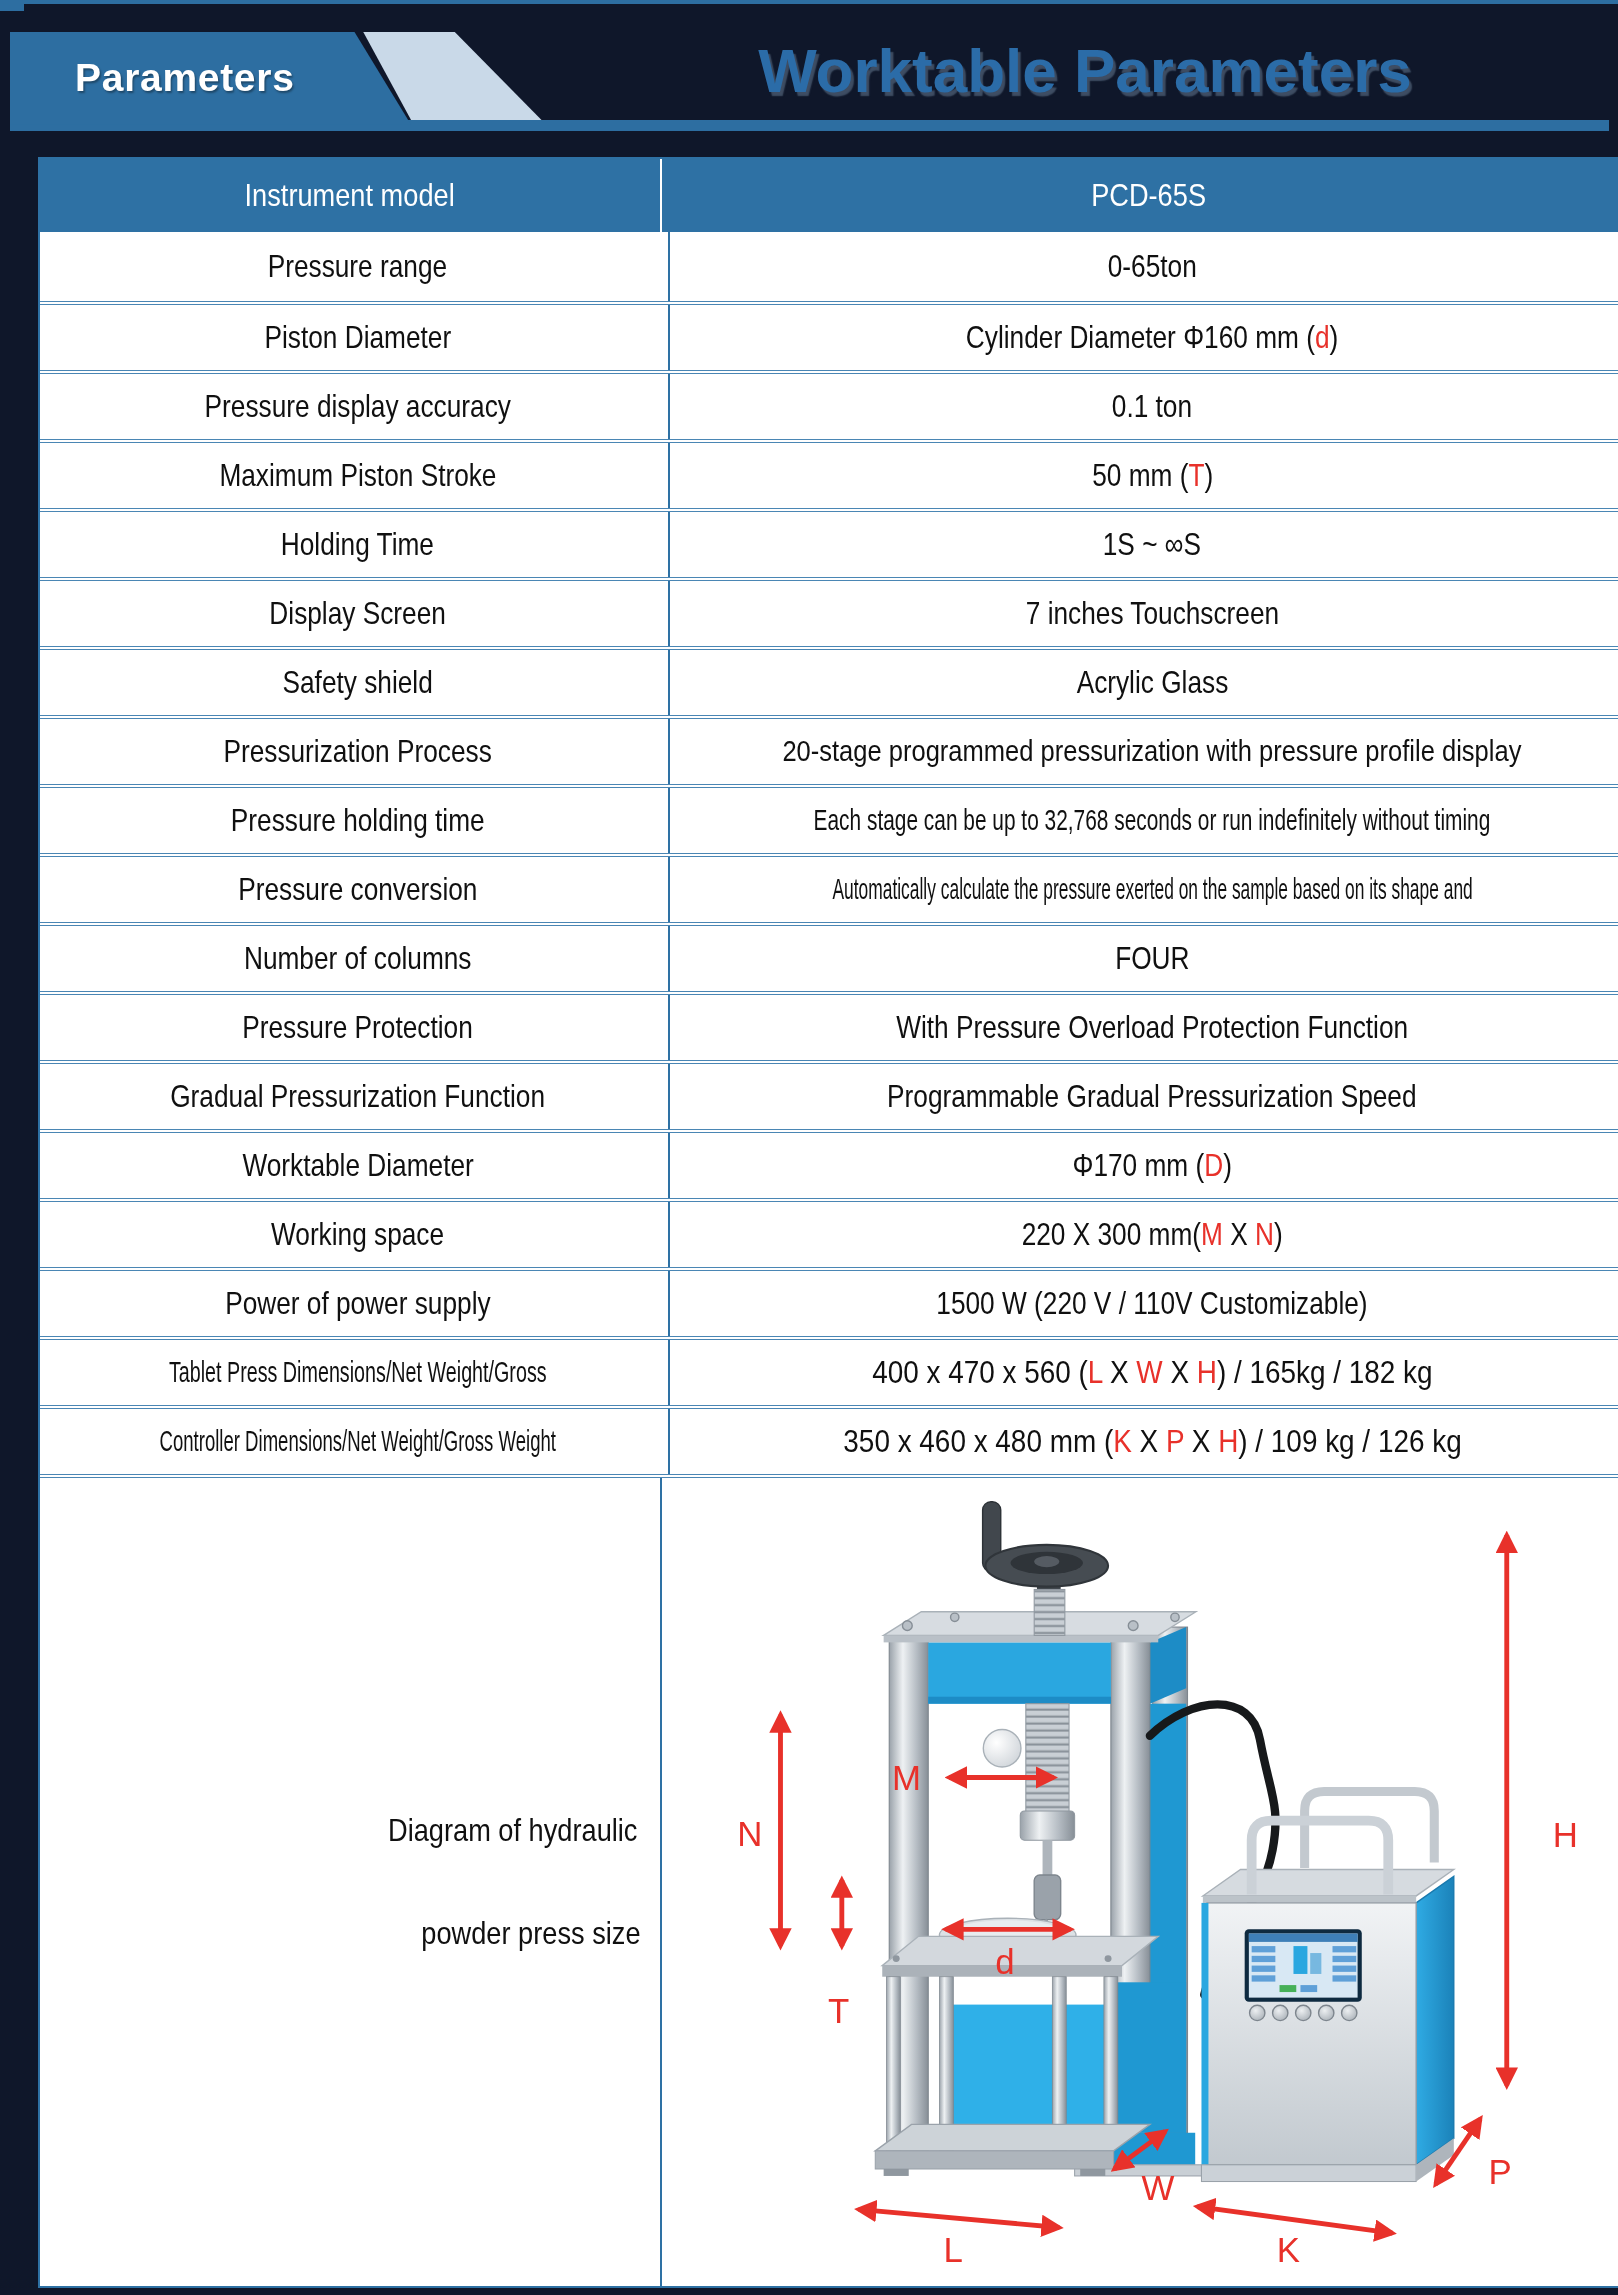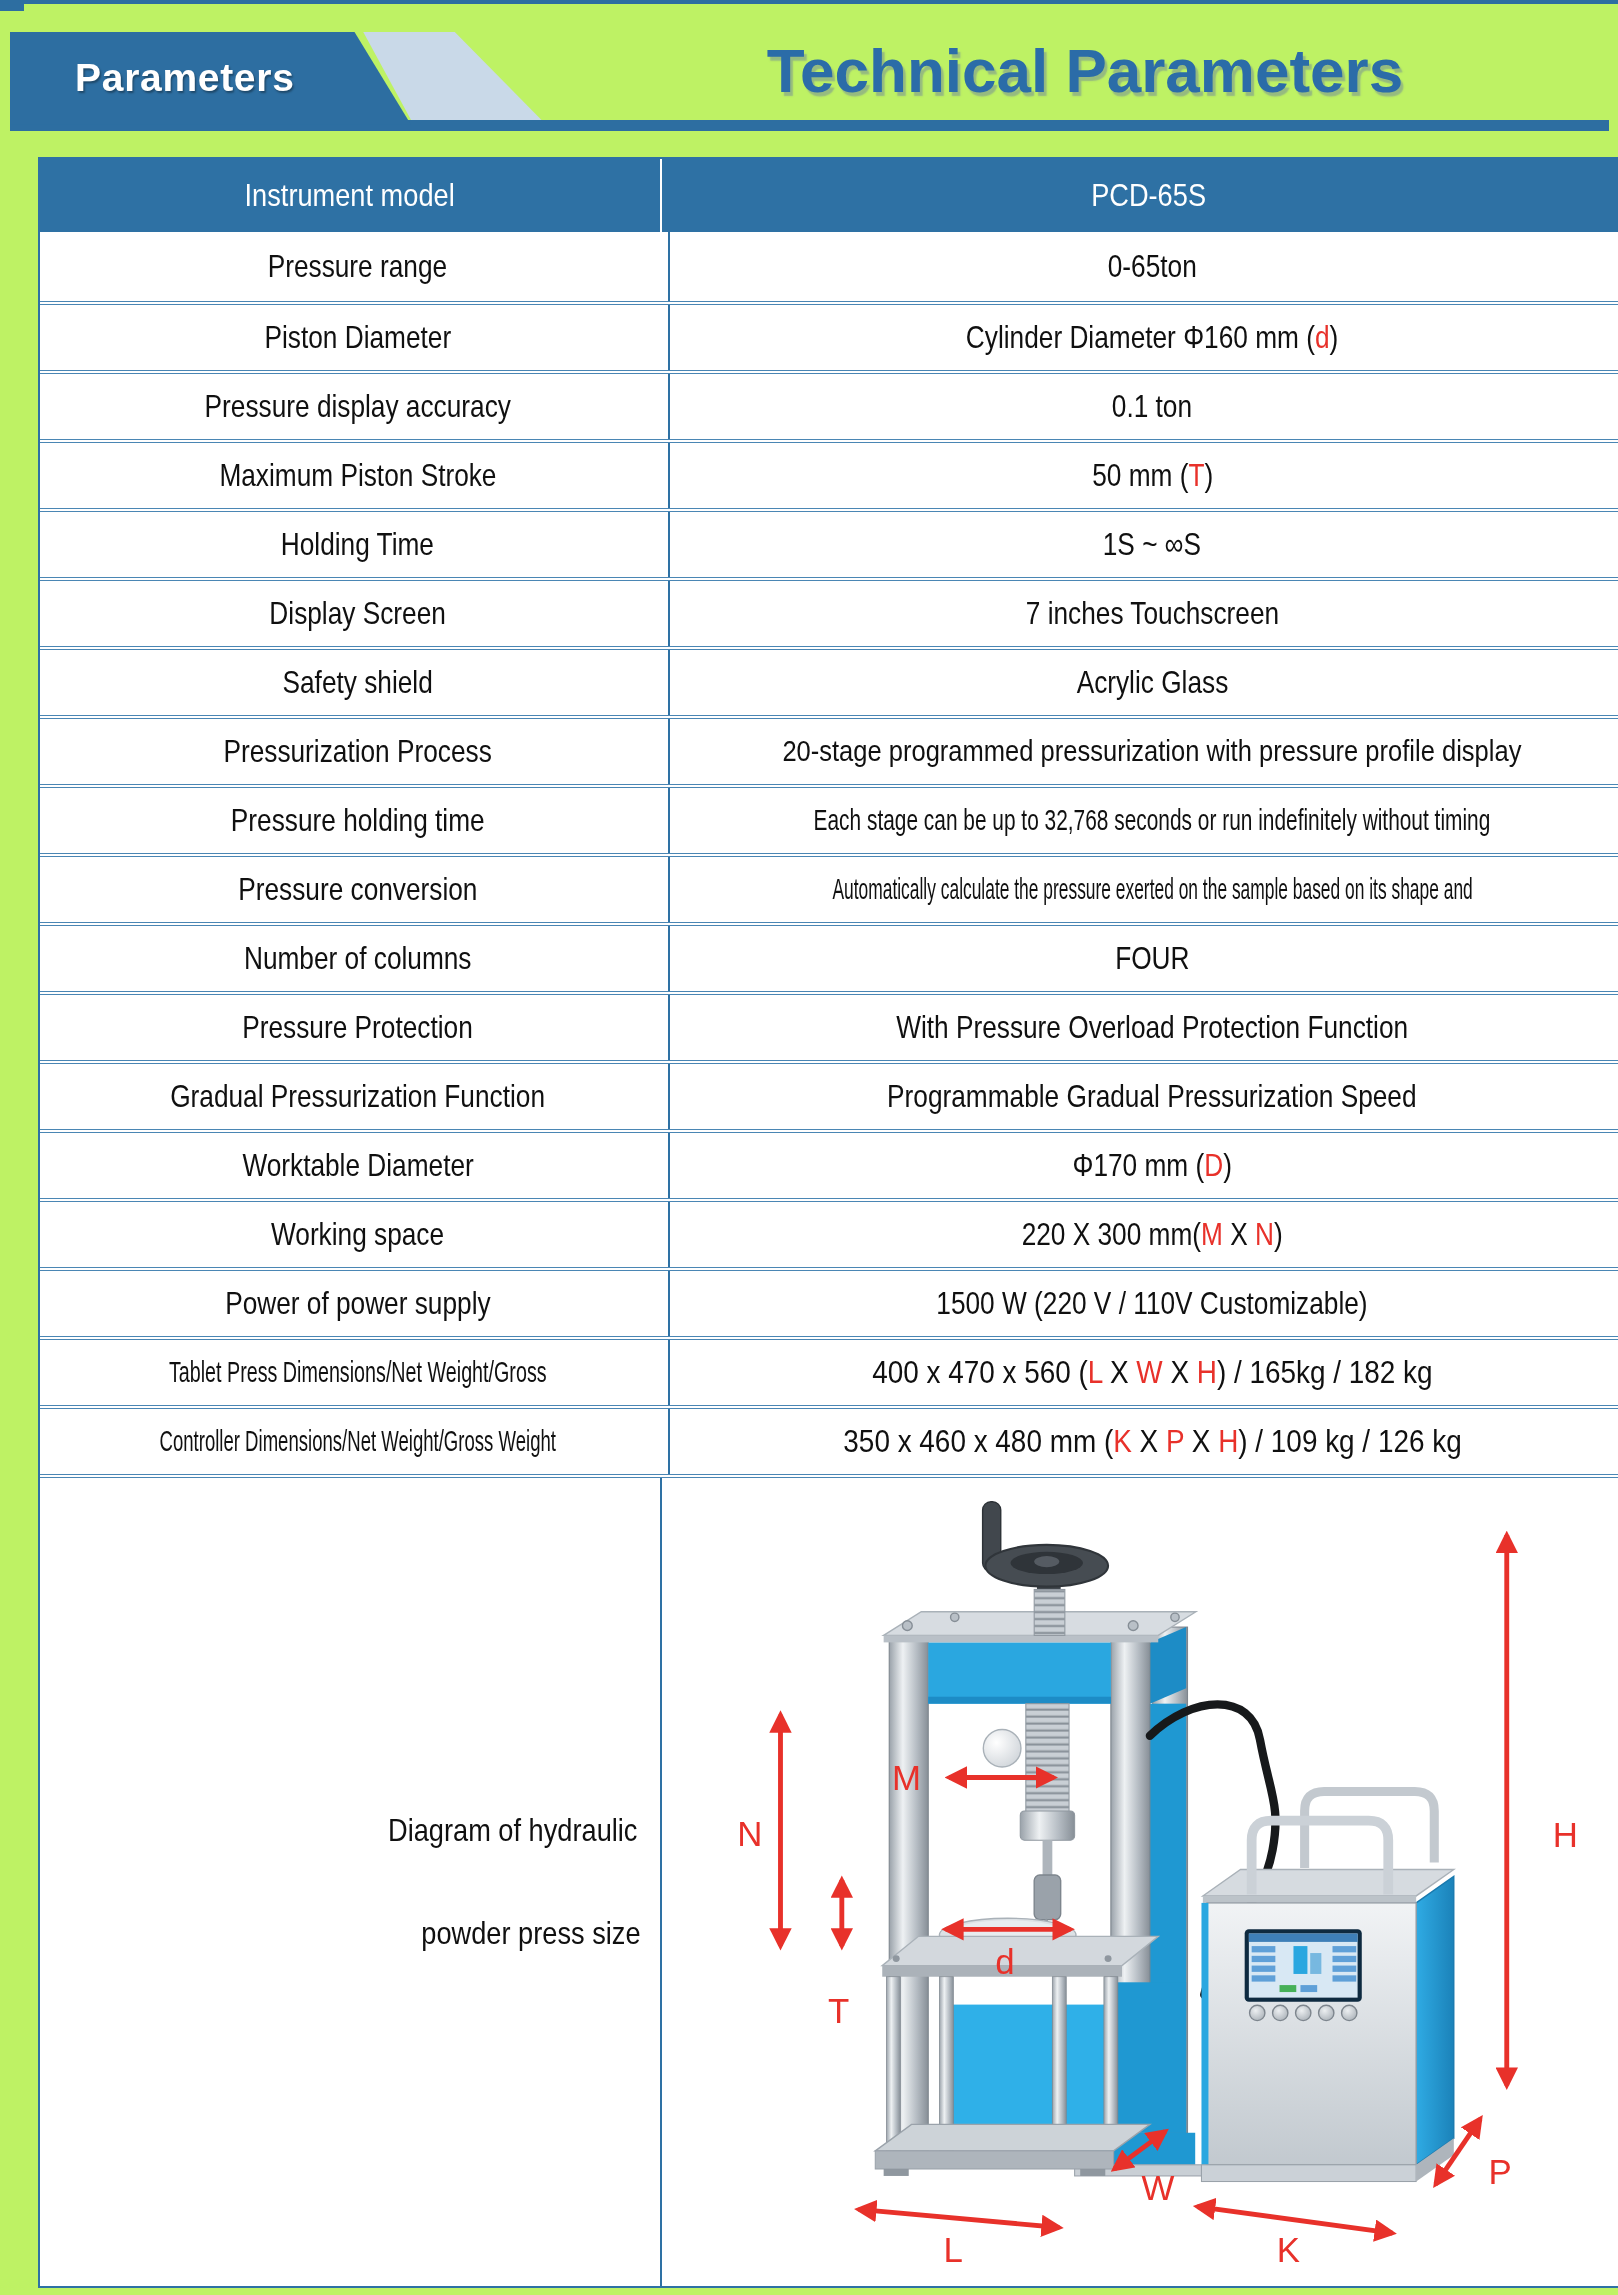--- a/index.html
+++ b/index.html
@@ -1,17 +1,17 @@
 <!DOCTYPE html>
 <html style="font-size:11.2px"><head>
 <meta charset="utf-8">
 <style>
   html,body{margin:0;padding:0;background:#fff;}
   body{font-family:"Liberation Sans",sans-serif;}
-  #page{position:relative;width:1618px;height:2295px;background:#bef264;overflow:hidden;}
+  #page{position:relative;width:1618px;height:2295px;background:#0f172a;overflow:hidden;}
 
   
   .top-line{position:absolute;left:0;top:0;width:1618px;height:3.5px;background:#2d6ea1;}
   .top-notch{position:absolute;left:0;top:0;width:24px;height:10.5px;background:#2d6ea1;}
 
   
   .ribbon-light{position:absolute;left:363px;top:31.5px;width:179px;height:89px;background:#c9d9e8;
     clip-path:polygon(0 0,51% 0,100% 100%,27% 100%);}
   .ribbon-blue{position:absolute;left:9.8px;top:31.5px;width:420px;height:93px;background:#2d6ea1;
     clip-path:polygon(0 0,82% 0,95.5% 100%,0 100%);display:flex;align-items:center;}
@@ -60,21 +60,21 @@
 <div id="page">
 
   <div class="top-line"></div>
   <div class="top-notch"></div>
 
   <div class="ribbon-light"></div>
   <div class="header-bar"></div>
   <div class="ribbon-blue">
     <span class="rb-text">Parameters</span>
   </div>
-  <div class="page-title">Technical Parameters</div>
+  <div class="page-title">Worktable Parameters</div>
 
   <div class="spec-table">
     <div class="h-row">
       <div class="cell c1">
         <span class="fit">Instrument model</span>
       </div>
       <div class="cell c2">
         <span class="fit">PCD-65S</span>
       </div>
     </div>

